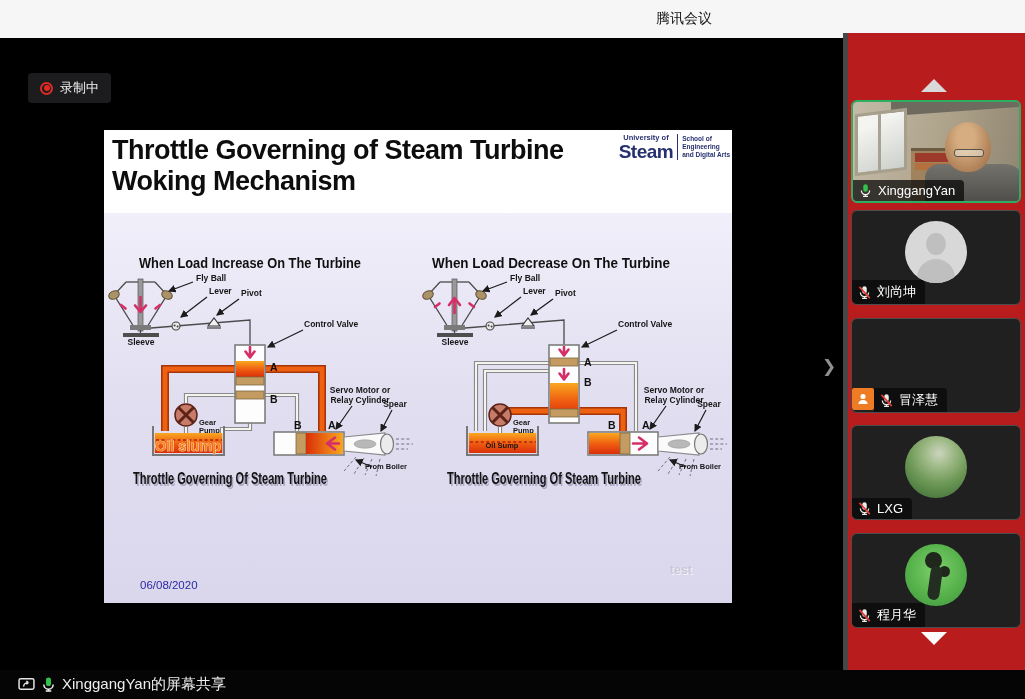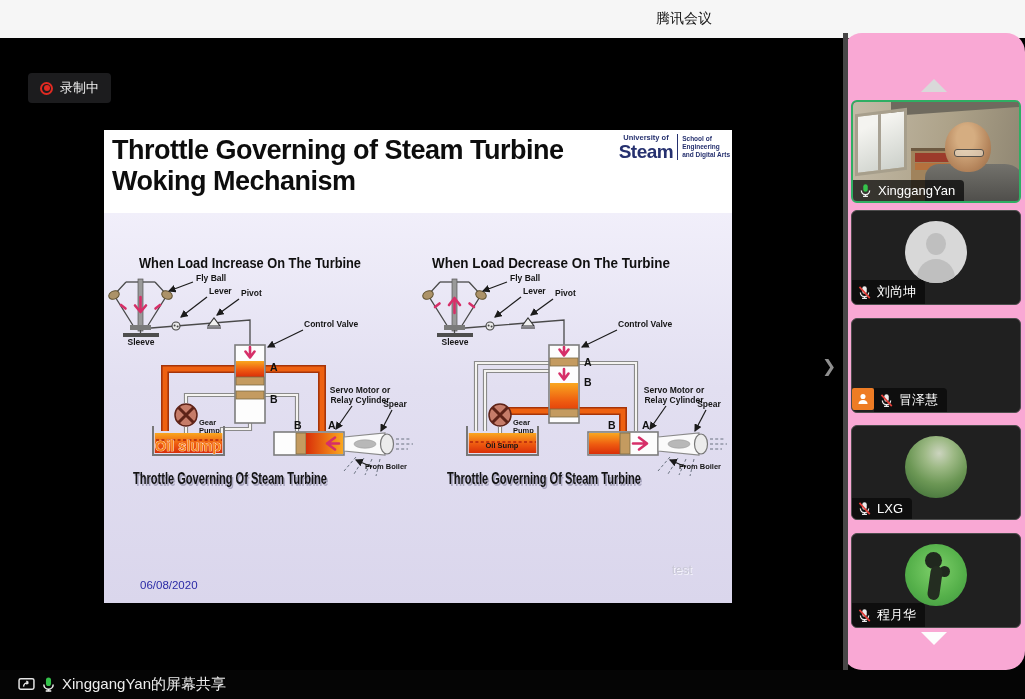--- a/index.html
+++ b/index.html
@@ -31,21 +31,21 @@
   .kl-uof { font-size:7.5px; font-weight:bold; }
   .kl-kent { font-size:19px; font-weight:bold; letter-spacing:-0.5px; }
   .kl-div { width:1px; height:26px; background:#26316f; }
   .kl-right { display:flex; flex-direction:column; line-height:1.25; font-size:6.5px; font-weight:bold; }
   .slide-body { position:absolute; left:0; top:83px; width:100%; height:390px;
                 background:linear-gradient(180deg,#f1effa 0%, #e2dff1 45%, #dad6ec 100%); }
   .diagrams { position:absolute; left:0; top:32px; width:100%; display:flex; }
   svg.dg { display:block; }
   .slide-date { position:absolute; left:36px; bottom:12px; color:#2a2aa6; font-size:11.5px; }
   .slide-watermark { position:absolute; right:40px; bottom:26px; color:#c9c8d6; font-size:12.5px;
-                     font-weight:normal; text-shadow:1px 1px 0 #f4f3fb; }
+                     font-weight:bold; text-shadow:1px 1px 0 #f4f3fb; }
 
   
   .dg text { font-family:"Liberation Sans", sans-serif; }
   .dg .hd  { font-weight:bold; font-size:15px; fill:#101010; }
   .dg .cap { font-weight:bold; font-size:16.5px; fill:#141414; }
   .dg .capsh { fill:#a9a6c0; }
   .dg .lb  { font-weight:bold; font-size:8.5px; fill:#161616; }
   .dg .lb2 { font-weight:bold; font-size:7.5px; fill:#161616; }
   .dg .prt { font-weight:bold; font-size:10.5px; fill:#101010; }
   .dg .ldr { stroke:#1b1b1b; stroke-width:1.2; fill:none; marker-end:url(#ah); }
@@ -58,21 +58,21 @@
   .dg .tan { fill:#c49b60; stroke:#7c6a45; stroke-width:0.8; }
   .dg .box { stroke:#7d7d7d; stroke-width:1.6; fill:#fdfdfd; }
   .dg .oil { font-weight:bold; font-size:14.5px; fill:#f8821a; paint-order:stroke; stroke:#fff; stroke-width:0.7; }
   .dg .steam { stroke:#6a7280; stroke-width:1; stroke-dasharray:3 2.2; fill:none; }
 
   
   .collapse-handle { position:absolute; left:820px; top:354px; width:18px; height:26px;
                      color:#8f8f8f; font-size:17px; line-height:26px; text-align:center; cursor:pointer; }
 
   
-  .sidebar { position:absolute; left:843px; top:33px; width:182px; height:637px; background:#f9a8d4;border-radius:19px; }
+  .sidebar { position:absolute; left:843px; top:33px; width:182px; height:637px; background:#b91c1c; }
   .scrollstrip { position:absolute; left:0; top:0; bottom:0; width:5px; background:#474747; }
   .scroll-up, .scroll-down { position:absolute; left:78px; width:0; height:0; cursor:pointer; }
   .scroll-up   { top:46px;  border-left:13px solid transparent; border-right:13px solid transparent; border-bottom:13px solid #d9d9d9; }
   .scroll-down { top:599px; border-left:13px solid transparent; border-right:13px solid transparent; border-top:13px solid #fdfdfd; }
 
   .tile { position:absolute; left:8px; width:170px; height:95px; background:#202020;
           border:1px solid #4c4c4c; border-radius:6px; overflow:hidden; }
   .tile.active { border:2px solid #2fae63; }
   .tile-1 { top:67px; height:103px; }
   .tile-2 { top:177px; }

